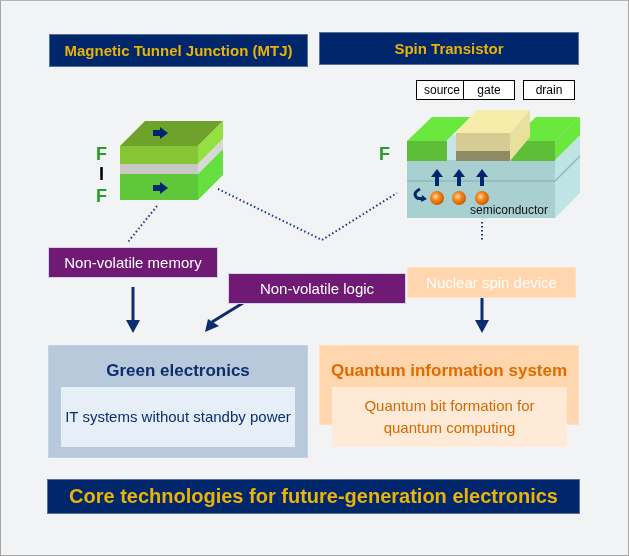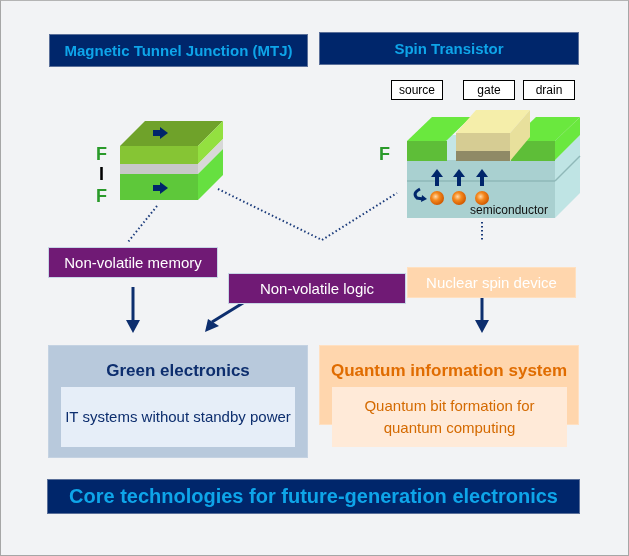--- a/index.html
+++ b/index.html
@@ -1,39 +1,39 @@
 <!DOCTYPE html>
 <html><head>
 <meta charset="utf-8">
 <style>
   html,body{margin:0;padding:0;}
   body{width:629px;height:556px;background:#f2f3f5;position:relative;overflow:hidden;font-family:"Liberation Sans",sans-serif;}
   .frame{position:absolute;left:0;top:0;width:627px;height:554px;border:1px solid #a6a6a6;border-top-color:#b4b4b4;}
-  .hdr{position:absolute;background:#00266b;color:#0ea5e9;font-weight:bold;font-size:15px;display:flex;align-items:center;justify-content:center;border:1px solid #5a6f99;box-sizing:border-box;}
+  .hdr{position:absolute;background:#00266b;color:#eab308;font-weight:bold;font-size:15px;display:flex;align-items:center;justify-content:center;border:1px solid #5a6f99;box-sizing:border-box;}
   .lbl{position:absolute;background:#fff;border:1px solid #000;box-sizing:border-box;font-size:12px;color:#000;display:flex;align-items:center;justify-content:center;}
   .app{position:absolute;color:#fff;font-size:15px;display:flex;align-items:center;justify-content:center;box-sizing:border-box;}
   .app.blue{background:#701a75;border:1px solid #c8d6e6;}
   .app.orange{background:#ffd6ad;border:1px solid #ffe0c0;}
   .panel{position:absolute;box-sizing:border-box;padding-left:28px;}
   .panel .ptitle{position:absolute;left:0;right:0;text-align:center;font-weight:bold;font-size:17px;}
   .panel .inner{position:absolute;display:flex;align-items:center;justify-content:center;text-align:center;font-size:15px;line-height:22px;}
   svg{position:absolute;left:0;top:0;}
   .flabel{position:absolute;font-weight:bold;font-size:18px;color:#2a9a2a;}
   .ilabel{position:absolute;font-weight:bold;font-size:18px;color:#000;}
   .semi{position:absolute;font-size:12px;color:#111;}
 </style>
 </head>
 <body>
 
 <div class="frame"></div>
 
 <div class="hdr" style="left:49px;top:34px;width:259px;height:33px;">Magnetic Tunnel Junction (MTJ)</div>
 <div class="hdr" style="left:319px;top:32px;width:260px;height:33px;">Spin Transistor</div>
 
-<div class="lbl" style="left:391px;top:80px;width:52px;height:20px;">source</div>
+<div class="lbl" style="left:416px;top:80px;width:52px;height:20px;">source</div>
 <div class="lbl" style="left:463px;top:80px;width:52px;height:20px;">gate</div>
 <div class="lbl" style="left:523px;top:80px;width:52px;height:20px;">drain</div>
 
 <svg width="629" height="556">
   <defs>
     <radialGradient id="eg" cx="40%" cy="40%" r="60%">
       <stop offset="0%" stop-color="#ffd9a8"></stop>
       <stop offset="45%" stop-color="#f5891e"></stop>
       <stop offset="100%" stop-color="#d25a00"></stop>
     </radialGradient>

